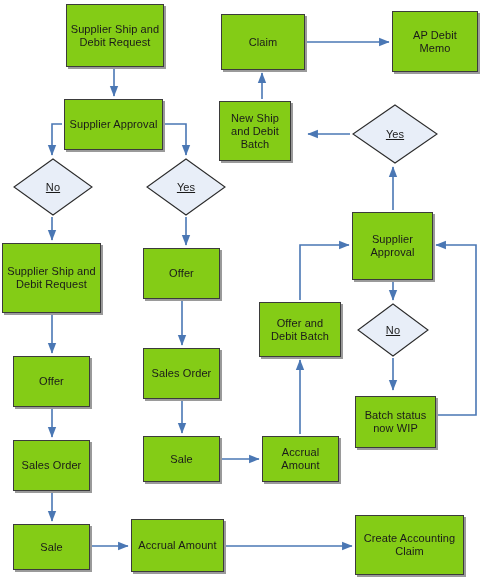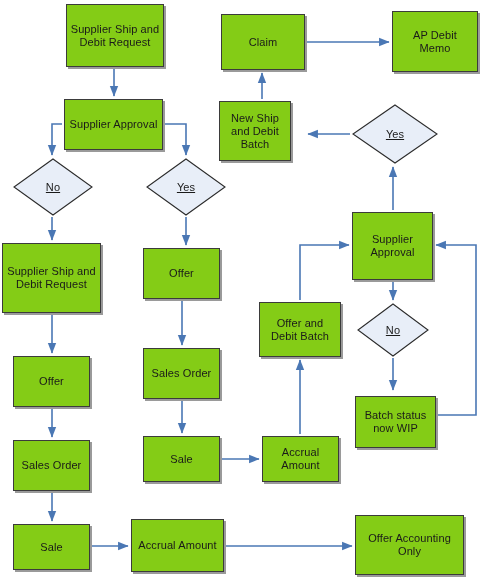--- a/index.html
+++ b/index.html
@@ -173,21 +173,21 @@
 
   <div class="node process" style="left:262px; top:436px; width:77px; height:46px;">
     <span>Accrual Amount</span>
   </div>
 
   <div class="node process" style="left:131px; top:519px; width:93px; height:53px;">
     <span>Accrual Amount</span>
   </div>
 
   <div class="node process" style="left:355px; top:515px; width:109px; height:60px;">
-    <span>Offer Accounting Only</span>
+    <span>Create Accounting Claim</span>
   </div>
 
   <div class="node process" style="left:259px; top:302px; width:82px; height:55px;">
     <span>Offer and Debit Batch</span>
   </div>
 
   <div class="node process" style="left:221px; top:14px; width:84px; height:56px;justify-content:center;">
     <span>Claim</span>
   </div>
 

